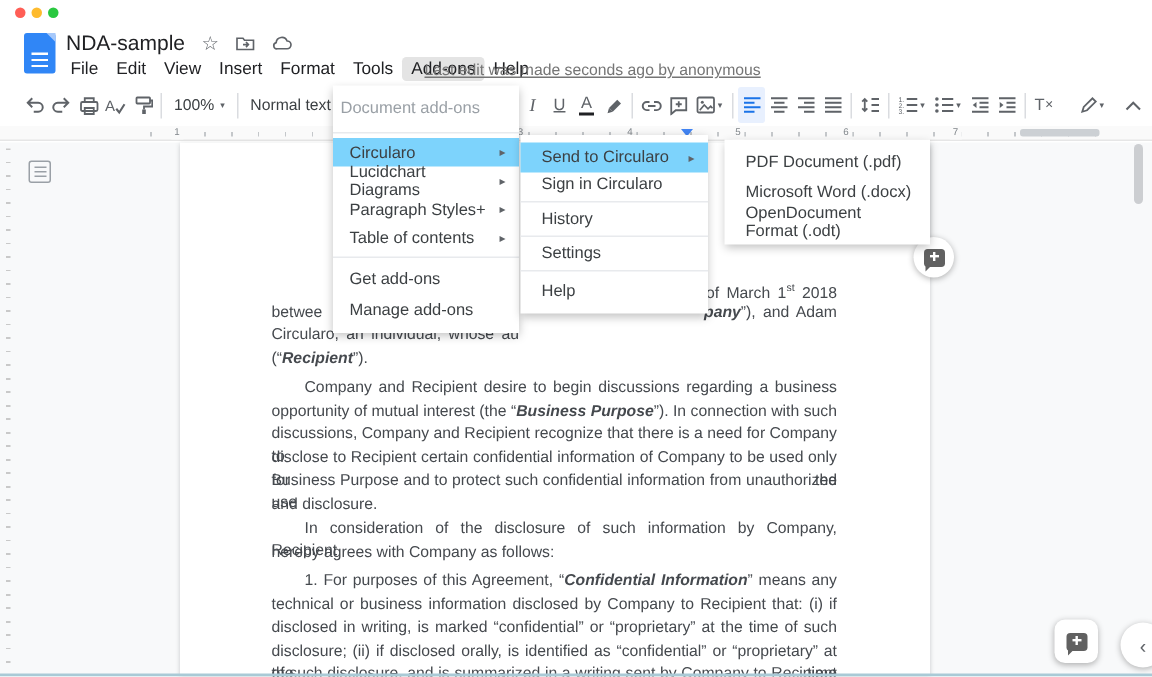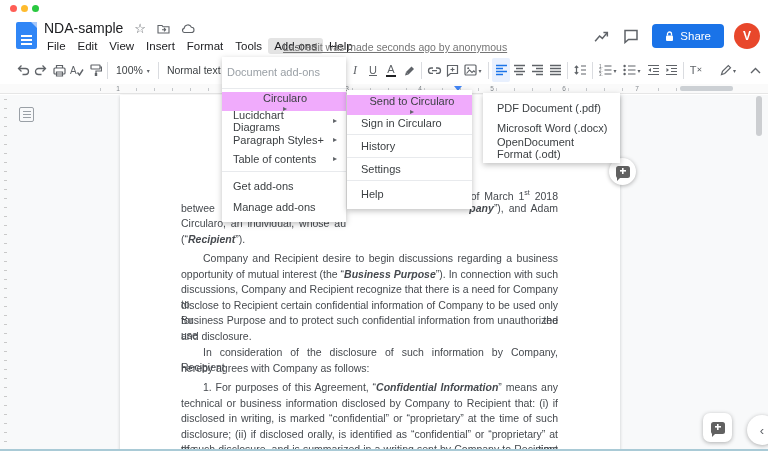--- a/index.html
+++ b/index.html
@@ -96,21 +96,21 @@
   
   .menu { position:absolute; background:#fff; box-shadow:0 2px 6px rgba(0,0,0,.25); z-index:30; padding:5px 0; font-size:11px; color:#3c4043; }
   #menu-addons  { left:222px; top:57px;  width:124px; }
   #menu-circ    { left:347px; top:90px;  width:125px; }
   #menu-send    { left:483px; top:93px;  width:137px; }
   .mheader { color:#9aa0a6; padding:4px 5px 7px; }
   .msep { height:1px; background:#e8eaed; margin:3px 0; }
   .mitem { display:flex; align-items:center; justify-content:space-between; height:19px; padding:0 9px 0 11px; }
   #menu-circ .mitem, #menu-send .mitem { height:20px; padding-left:14px; }
   #menu-addons .mfooter .mitem { height:21px; }
-  .mitem.active { background:#f0abfc;flex-direction:column; }
+  .mitem.active { background:#7dd3fc; }
   .mitem.sep-after { border-bottom:1px solid #e8eaed; padding-bottom:3px; margin-bottom:3px; height:23px; }
   .sub-arrow { visibility:hidden; font-size:8px; color:#5f6368; }
   .mitem.has-sub .sub-arrow { visibility:visible; }
 </style>
 </head>
 <body>
 
 <div class="app">
 
   <div class="titlebar">
@@ -144,41 +144,20 @@
     <div class="mb-item"><span>File</span></div>
         <div class="mb-item"><span>Edit</span></div>
         <div class="mb-item"><span>View</span></div>
         <div class="mb-item"><span>Insert</span></div>
         <div class="mb-item"><span>Format</span></div>
         <div class="mb-item"><span>Tools</span></div>
         <div class="mb-item active"><span>Add-ons</span></div>
         <div class="mb-item"><span>Help</span></div>
       </div>
     <div class="last-edit">Last edit was made seconds ago by anonymous</div>
-    <div class="hdr-right">
-      <span class="hicon">
-        <svg width="17" height="17" viewBox="0 0 16 16">
-            <polyline points="2,12.5 6.2,7.5 8.8,9.8 13.5,4.2" fill="none" stroke="#5f6368" stroke-width="1.4"></polyline>
-            <path d="M9.8,4.2 h3.7 v3.7" fill="none" stroke="#5f6368" stroke-width="1.4"></path>
-          </svg>
-      </span>
-      <span class="hicon">
-        <svg width="16" height="16" viewBox="0 0 16 16">
-            <path d="M2 2.5 h12 v9 h-8.5 L2 14.5 z" fill="none" stroke="#5f6368" stroke-width="1.5"></path>
-          </svg>
-      </span>
-      <button class="share-btn">
-        <svg width="9" height="11" viewBox="0 0 9 11">
-            <rect x="1" y="4.5" width="7" height="5.5" rx="1" fill="#fff"></rect>
-            <path d="M2.5 4.5 V3 a2 2 0 0 1 4 0 v1.5" fill="none" stroke="#fff" stroke-width="1.3"></path>
-          </svg>
-        <span>Share</span>
-      </button>
-      <div class="avatar">V</div>
-    </div>
   </div>
 
   <div class="toolbar">
     <div class="tgroup" style="left:14px">
       <span class="tbtn">
         <svg width="14" height="12" viewBox="0 0 14 12">
             <path d="M5.5 1.5 2.5 4.5 5.5 7.5 M2.5 4.5 h7 a3 3 0 0 1 0 6 h-3" fill="none" stroke="#5f6368" stroke-width="1.3"></path>
           </svg>
       </span>
       <span class="tbtn">

